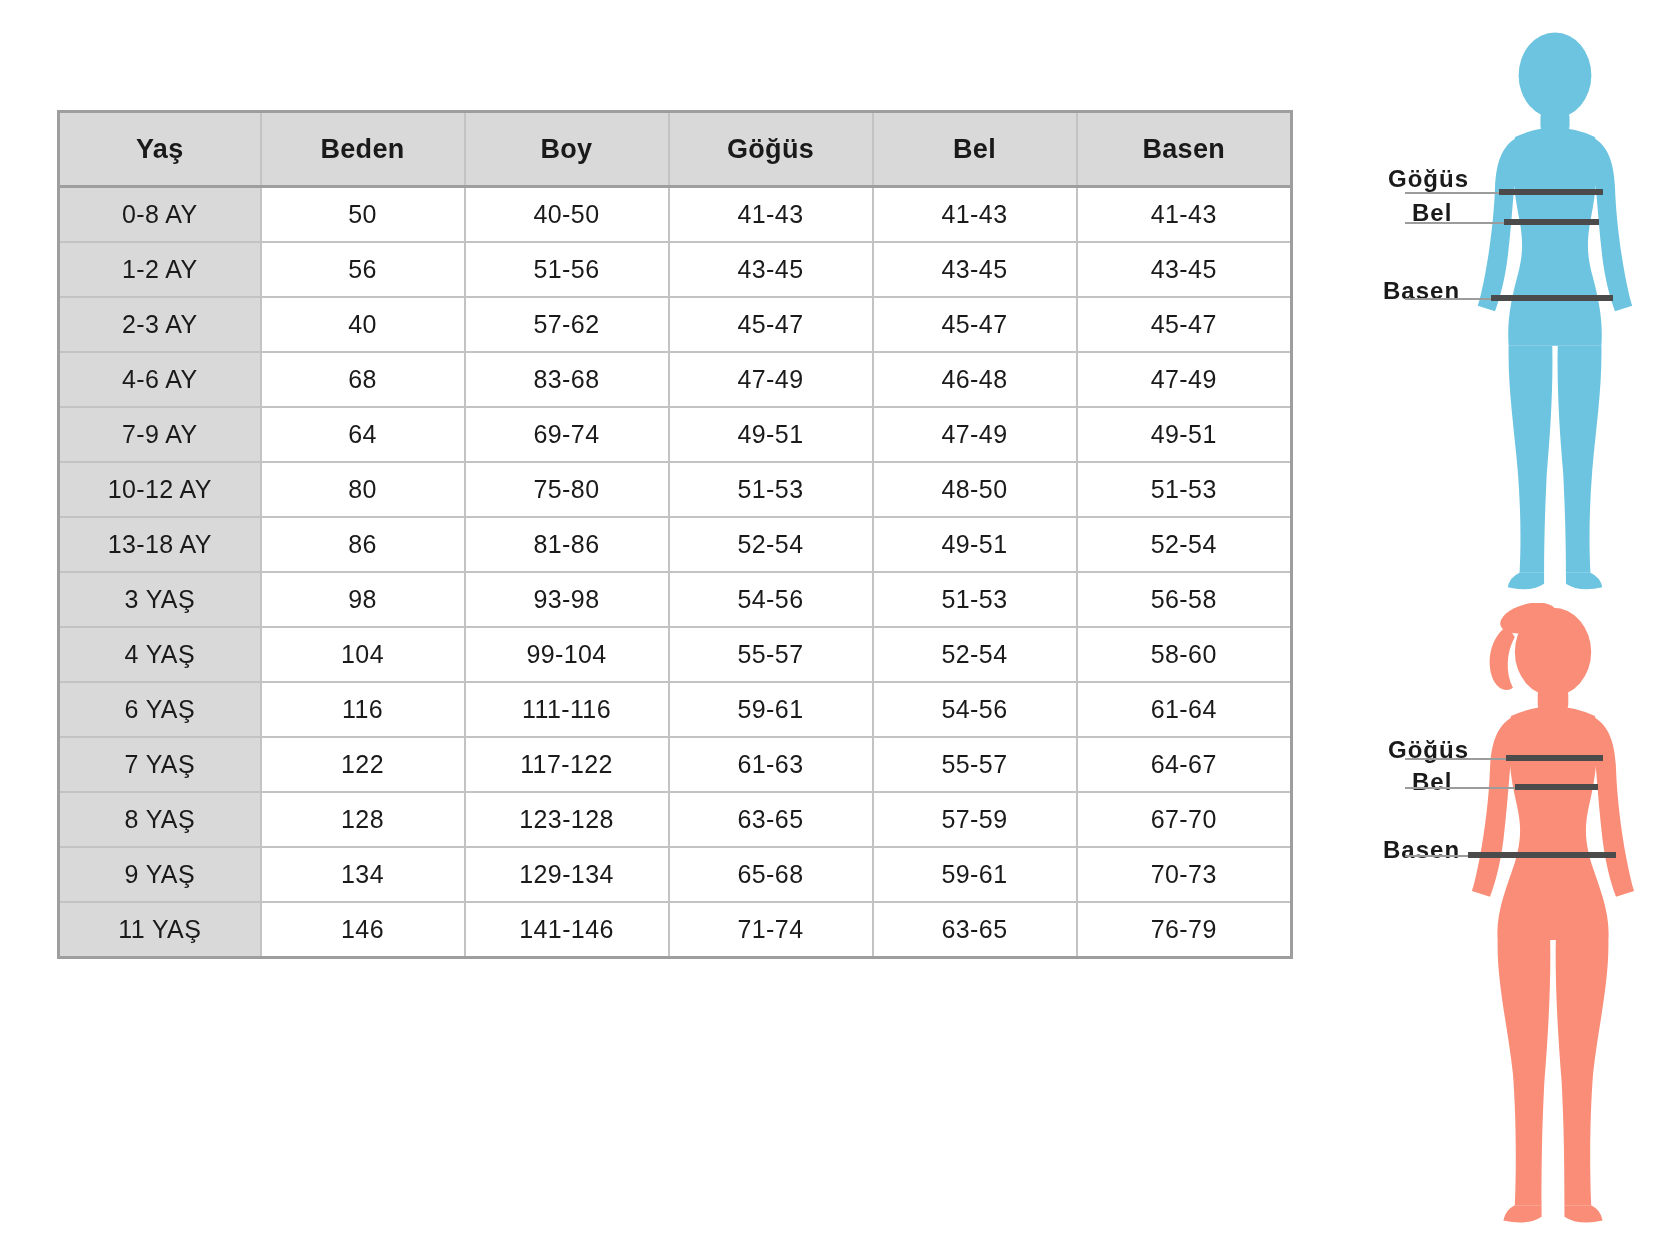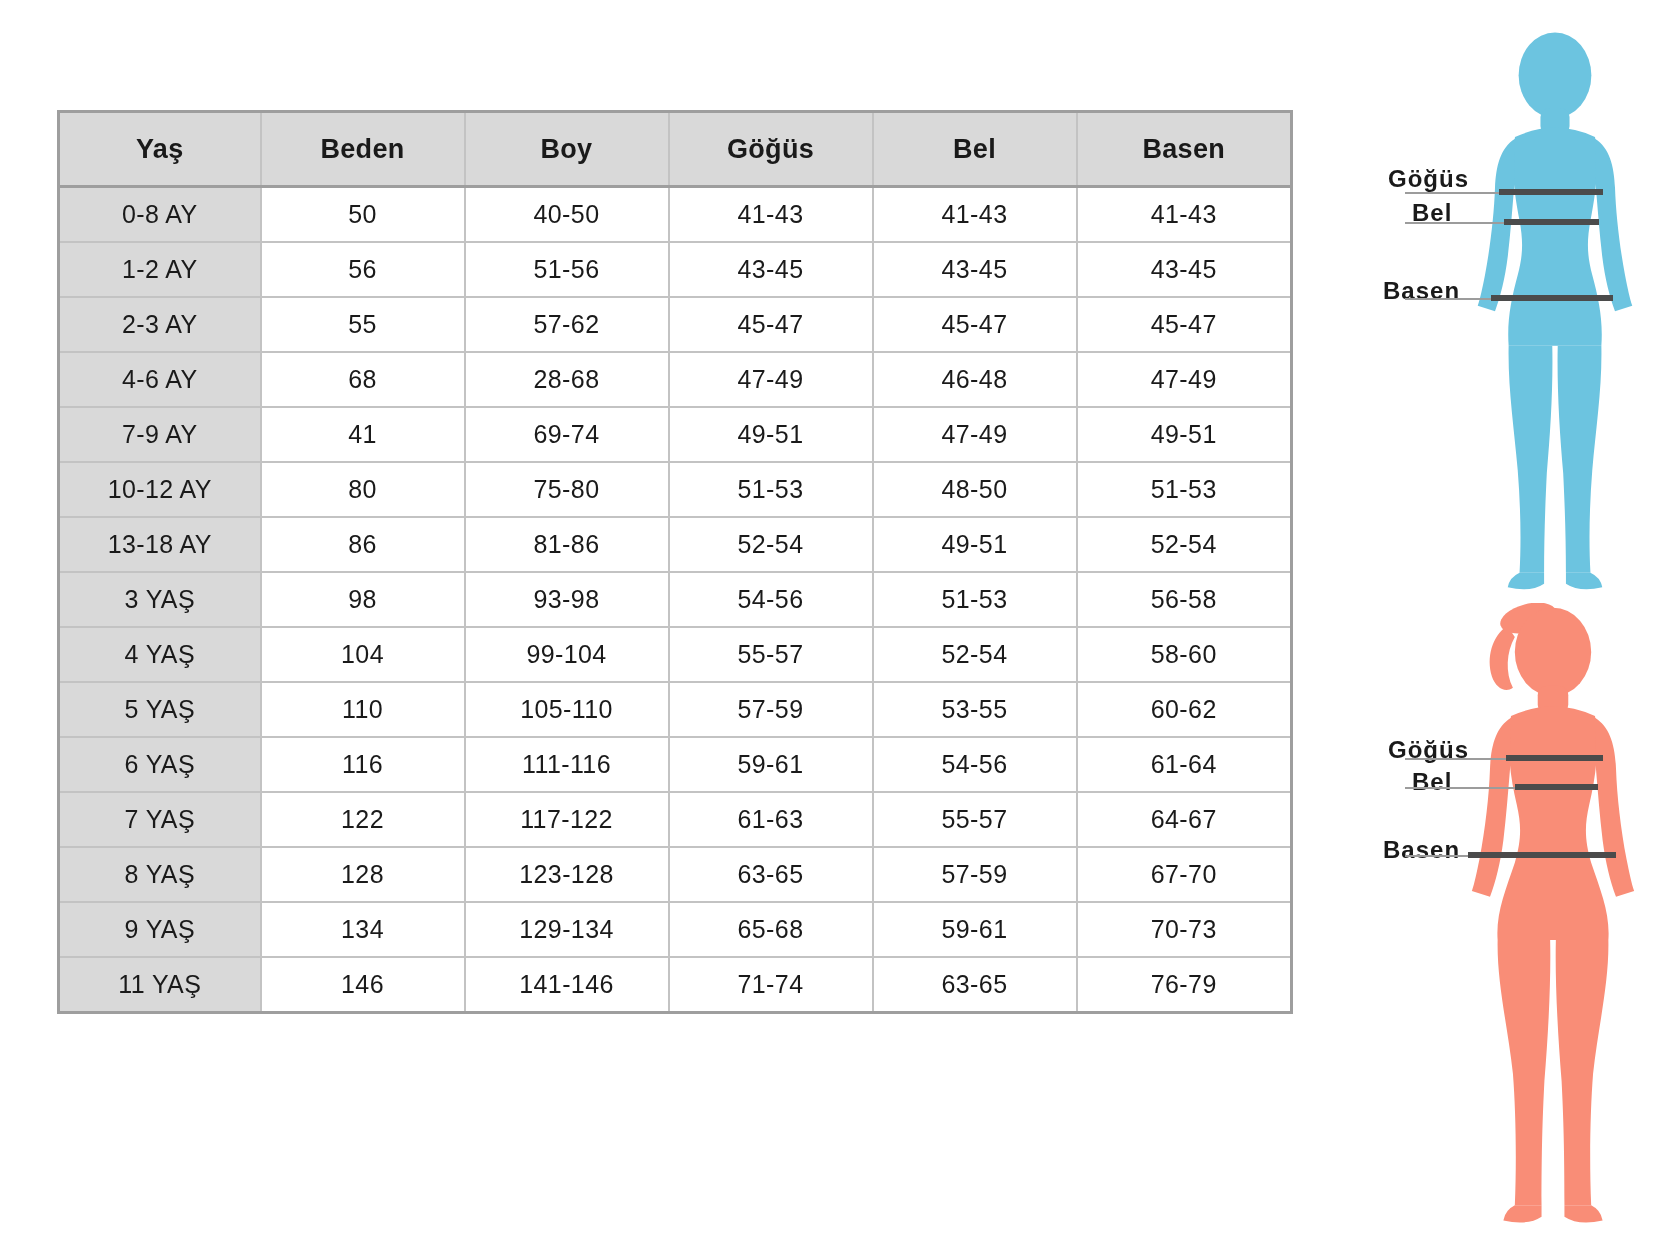--- a/index.html
+++ b/index.html
@@ -78,37 +78,37 @@
         <tr>
           <td class="agecell">1-2 AY</td>
           <td>56</td>
           <td>51-56</td>
           <td>43-45</td>
           <td>43-45</td>
           <td>43-45</td>
         </tr>
         <tr>
           <td class="agecell">2-3 AY</td>
-          <td>55</td>
+          <td>40</td>
           <td>57-62</td>
           <td>45-47</td>
           <td>45-47</td>
           <td>45-47</td>
         </tr>
         <tr>
           <td class="agecell">4-6 AY</td>
           <td>68</td>
-          <td>28-68</td>
+          <td>83-68</td>
           <td>47-49</td>
           <td>46-48</td>
           <td>47-49</td>
         </tr>
         <tr>
           <td class="agecell">7-9 AY</td>
-          <td>41</td>
+          <td>64</td>
           <td>69-74</td>
           <td>49-51</td>
           <td>47-49</td>
           <td>49-51</td>
         </tr>
         <tr>
           <td class="agecell">10-12 AY</td>
           <td>80</td>
           <td>75-80</td>
           <td>51-53</td>
@@ -131,28 +131,20 @@
           <td>51-53</td>
           <td>56-58</td>
         </tr>
         <tr>
           <td class="agecell">4 YAŞ</td>
           <td>104</td>
           <td>99-104</td>
           <td>55-57</td>
           <td>52-54</td>
           <td>58-60</td>
-        </tr>
-        <tr>
-          <td class="agecell">5 YAŞ</td>
-          <td>110</td>
-          <td>105-110</td>
-          <td>57-59</td>
-          <td>53-55</td>
-          <td>60-62</td>
         </tr>
         <tr>
           <td class="agecell">6 YAŞ</td>
           <td>116</td>
           <td>111-116</td>
           <td>59-61</td>
           <td>54-56</td>
           <td>61-64</td>
         </tr>
         <tr>

